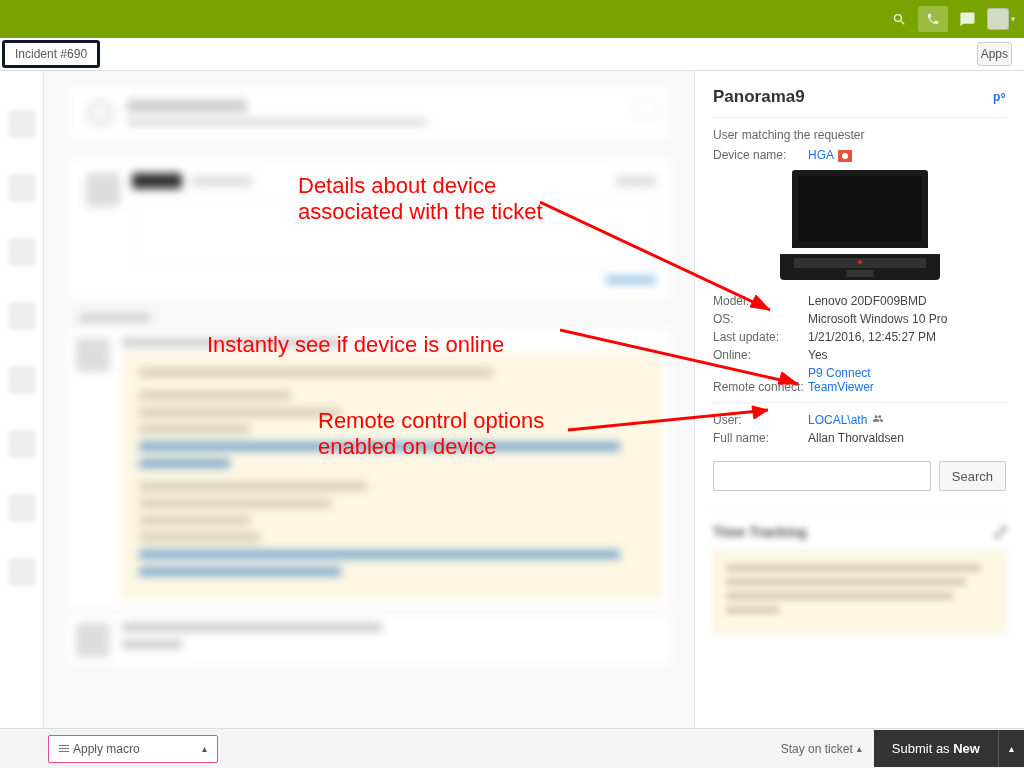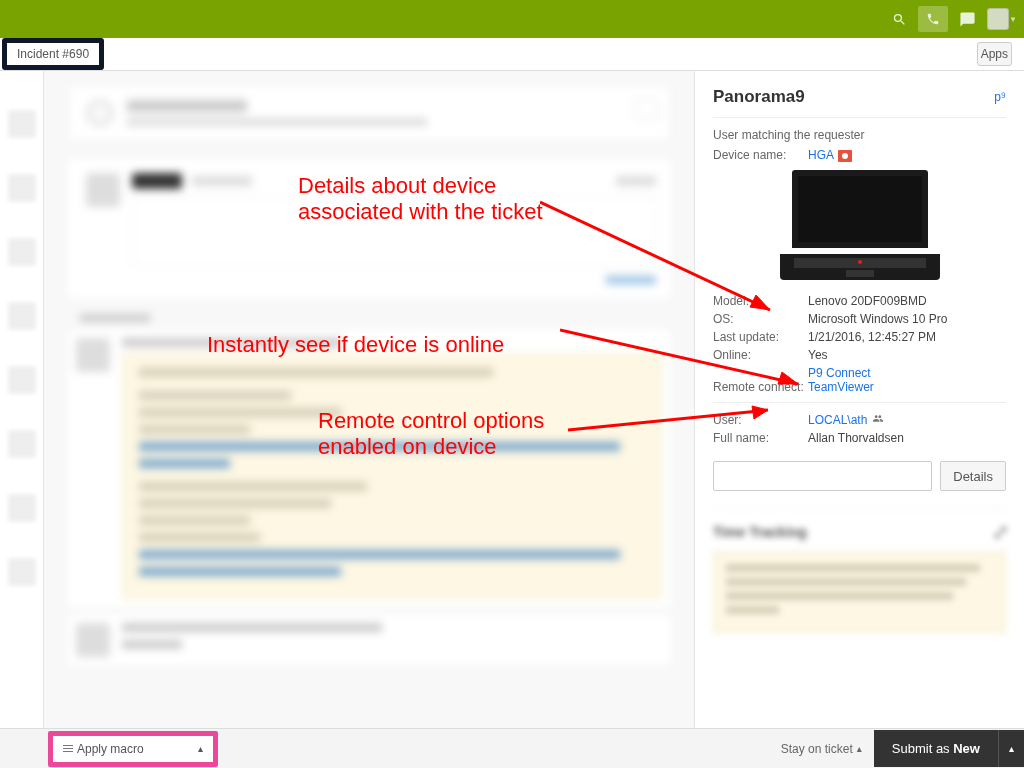--- a/index.html
+++ b/index.html
@@ -9,21 +9,21 @@
   .topbar { height: 38px; background: #78a300; display: flex; justify-content: flex-end; align-items: center; padding-right: 6px; gap: 0; }
   .topbar .icon-btn { width: 34px; height: 30px; display: flex; align-items: center; justify-content: center; color: #fff; opacity: 0.85; cursor: pointer; position: relative; }
   .topbar .icon-pill { background: rgba(255,255,255,0.3); border-radius: 2px; width: 30px; height: 26px; display:flex; align-items:center; justify-content:center; }
   .topbar svg { fill: #fff; }
   .avatar-drop { width: 36px; display:flex; align-items:center; }
   .avatar-drop .avatar-sq { width: 22px; height: 22px; background: #e5e5e5; border-radius: 3px; border: 1px solid rgba(0,0,0,0.15); margin-right:2px;}
   .avatar-drop .chev { font-size: 9px; color: #fff; opacity:.8;}
   
   
   .tabsrow { height: 33px; background: #fff; border-bottom: 1px solid #ddd; display: flex; align-items: center; justify-content: space-between; padding: 0 12px; }
-  .tab { border: 5px solid #0f172a; border-radius: 3px; padding: 4px 10px; font-size: 12px; color: #555; background:#fff; margin-left:-10px; }
+  .tab { border: 3px solid #0f172a; border-radius: 3px; padding: 4px 10px; font-size: 12px; color: #555; background:#fff; margin-left:-10px; }
   .apps-btn { border: 1px solid #ccc; border-radius: 3px; padding: 4px 3px; font-size: 12px; color: #555; background:#f5f5f5; cursor:pointer;}
   
   
   .workspace { display: flex; height: calc(100% - 38px - 33px - 40px); overflow:hidden;}
   .leftcol { width: 44px; border-right: 1px solid #e5e5e5; background: #fff; padding-top: 40px;}
   .leftcol .slot { width: 26px; height: 26px; margin: 0 auto 38px; filter: blur(2px); background:#eee; border:1px solid #ddd;}
   .maincol { flex: 1; background:#f8f8f8; padding: 0; position: relative; overflow:hidden;}
   .sidepanel { width: 330px; background:#fff; border-left: 1px solid #e5e5e5; padding: 16px 18px; overflow-y:auto;}
   
   
@@ -47,21 +47,21 @@
   .comment { margin: 8px 24px; background:#fff; display:flex; gap:12px; padding:8px;}
   .comment .avatar { width:34px; height:34px; background:#ddd; border-radius:3px; flex-shrink:0;}
   .comment .body { flex:1;}
   .comment .nameline { width: 220px; height:9px; background:#ccc; margin-bottom:0;}
   .comment .yellow-note { background:#fdf7e3; border:1px solid #f0e7c5; padding:14px 16px; margin-top:6px;}
   .yellow-note .ln { height:9px; background:#d6d0b9; margin-bottom:8px;}
   .yellow-note .blueln { height:9px; background:#7ea9cf; margin-bottom:8px;}
   
   
   .panel-title { font-size:17px; font-weight:600; color:#333; display:flex; justify-content:space-between; align-items:center; padding-bottom:10px; border-bottom:1px solid #eee; margin-bottom:10px;}
-  .panel-title .logo { font-size:12px; color:#1a73e8; font-weight:400;}
+  .panel-title .logo { font-size:12px; color:#1a73e8; font-weight:700;}
   .matching { font-size:12px; color:#666; margin-bottom:6px;}
   .field { display:flex; font-size:12px; margin-bottom:4px; align-items:flex-end;}
   .field .label { width:95px; color:#666; flex-shrink:0;}
   .field .val { color:#444;}
   .field .link { color:#1a73e8; cursor:pointer;}
   .devicename .icon-red { display:inline-block; width:14px; height:12px; background:#e8523c; border-radius:1px; margin-left:4px; vertical-align:middle; position:relative;}
   .devicename .icon-red::after { content:""; position:absolute; width:6px;height:6px;background:#fff;border-radius:50%;top:3px;left:4px;}
   
   .laptop { position:relative; width:160px; height:110px; margin:8px auto 14px;}
   .laptop .screen { position:absolute; top:0; left:12px; width:136px; height:78px; background:#111; border-radius:3px 3px 0 0; border:6px solid #1a1a1a;}
@@ -76,21 +76,21 @@
   .search-row input { flex:1; border:1px solid #ccc; border-radius:2px; height:30px; padding:0 6px; }
   .search-row button { border:1px solid #ccc; background:#f6f6f6; padding: 0 12px; border-radius:2px; cursor:pointer; font-size:13px; color:#555;}
   
   .timetrack { border-top:1px solid #eee; padding-top:14px; filter: blur(3px);}
   .timetrack .tt-head { font-size:14px; font-weight:600; color:#555; display:flex; justify-content:space-between; margin-bottom:10px;}
   .timetrack .tt-box { background:#fdf7e3; border:1px solid #f0e7c5; padding:12px;}
   .timetrack .tt-box .ln { height:8px; background:#d6d0b9; margin-bottom:6px;}
   
   
   .footer { position:absolute; bottom:0; left:0; right:0; height:40px; background:#f4f4f4; border-top:1px solid #ddd; display:flex; align-items:center; justify-content:space-between; padding:0 0 0 48px;}
-  .footer .macro-btn { display:flex; align-items:center; gap:24px; border:5px solid #ec4899; background:#fff; padding:6px 10px; border-radius:2px; font-size:12px; color:#555; cursor:pointer; width:170px; justify-content:space-between;}
+  .footer .macro-btn { display:flex; align-items:center; gap:24px; border:1px solid #ec4899; background:#fff; padding:6px 10px; border-radius:2px; font-size:12px; color:#555; cursor:pointer; width:170px; justify-content:space-between;}
   .footer .right { display:flex; align-items:center; gap:12px;}
   .footer .stay { font-size:12px; color:#666; display:flex; align-items:center; gap:4px; cursor:pointer;}
   .footer .submit-group { display:flex;}
   .footer .submit { background:#333; color:#fff; border:none; padding: 11px 18px; font-size:13px; cursor:pointer;}
   .footer .submit .new { font-weight:700;}
   .footer .submit-drop { background:#333; color:#fff; border:none; border-left:1px solid #555; padding: 0 10px; cursor:pointer; display:flex; align-items:center;}
   
   
   .annot { position:absolute; color:#ff0000; font-size:22px; font-weight:400; line-height:1.2; pointer-events:none; font-family: Arial, sans-serif;}
   .arrow-svg { position:absolute; pointer-events:none; }
@@ -250,21 +250,21 @@
             </svg>
       </span></span>
     </div>
     <div class="field">
         <span class="label">Full name:</span>
         <span class="val">Allan Thorvaldsen</span>
       </div>
 
     <div class="search-row">
       <input type="text" style="">
-      <button>Details</button>
+      <button>Search</button>
     </div>
 
     <div class="timetrack">
       <div class="tt-head">
           <span>Time Tracking</span>
           <span>⤢</span>
         </div>
       <div class="tt-box">
         <div class="ln" style="width:95%"></div>
         <div class="ln" style="width:90%"></div>

